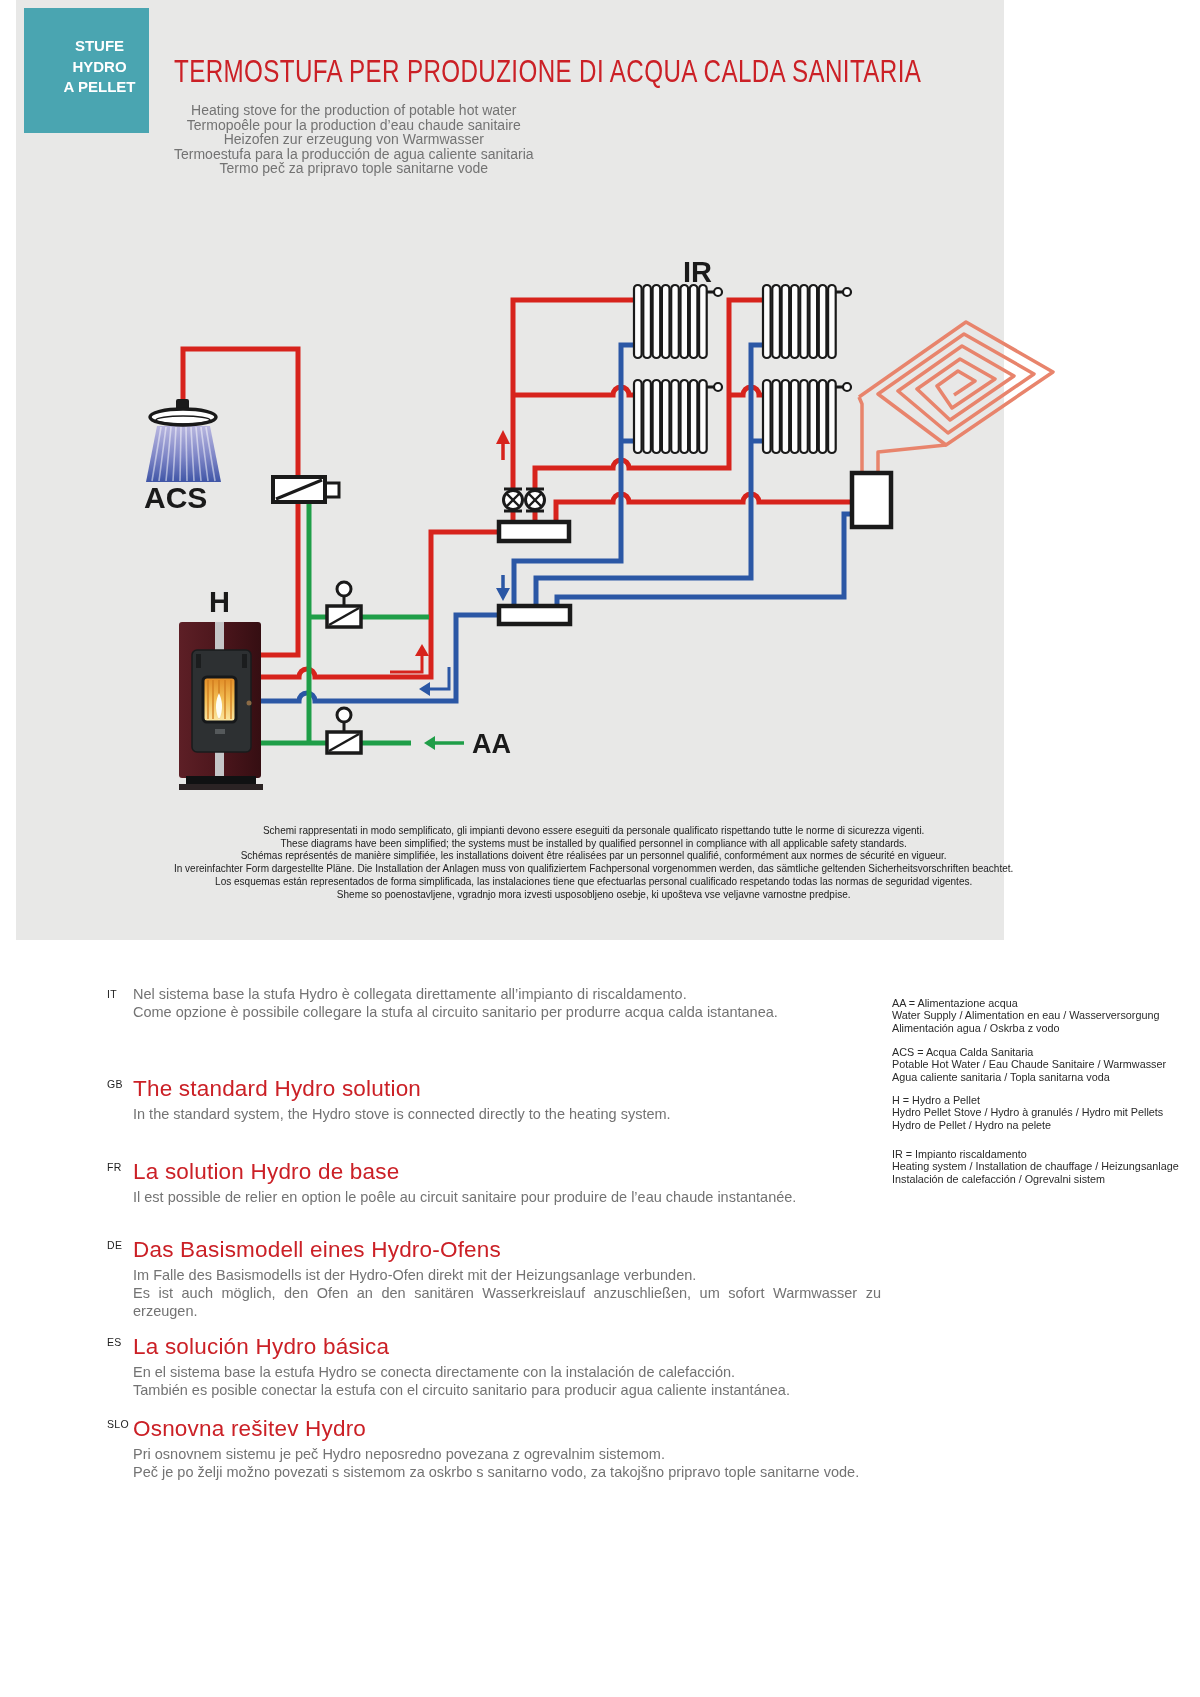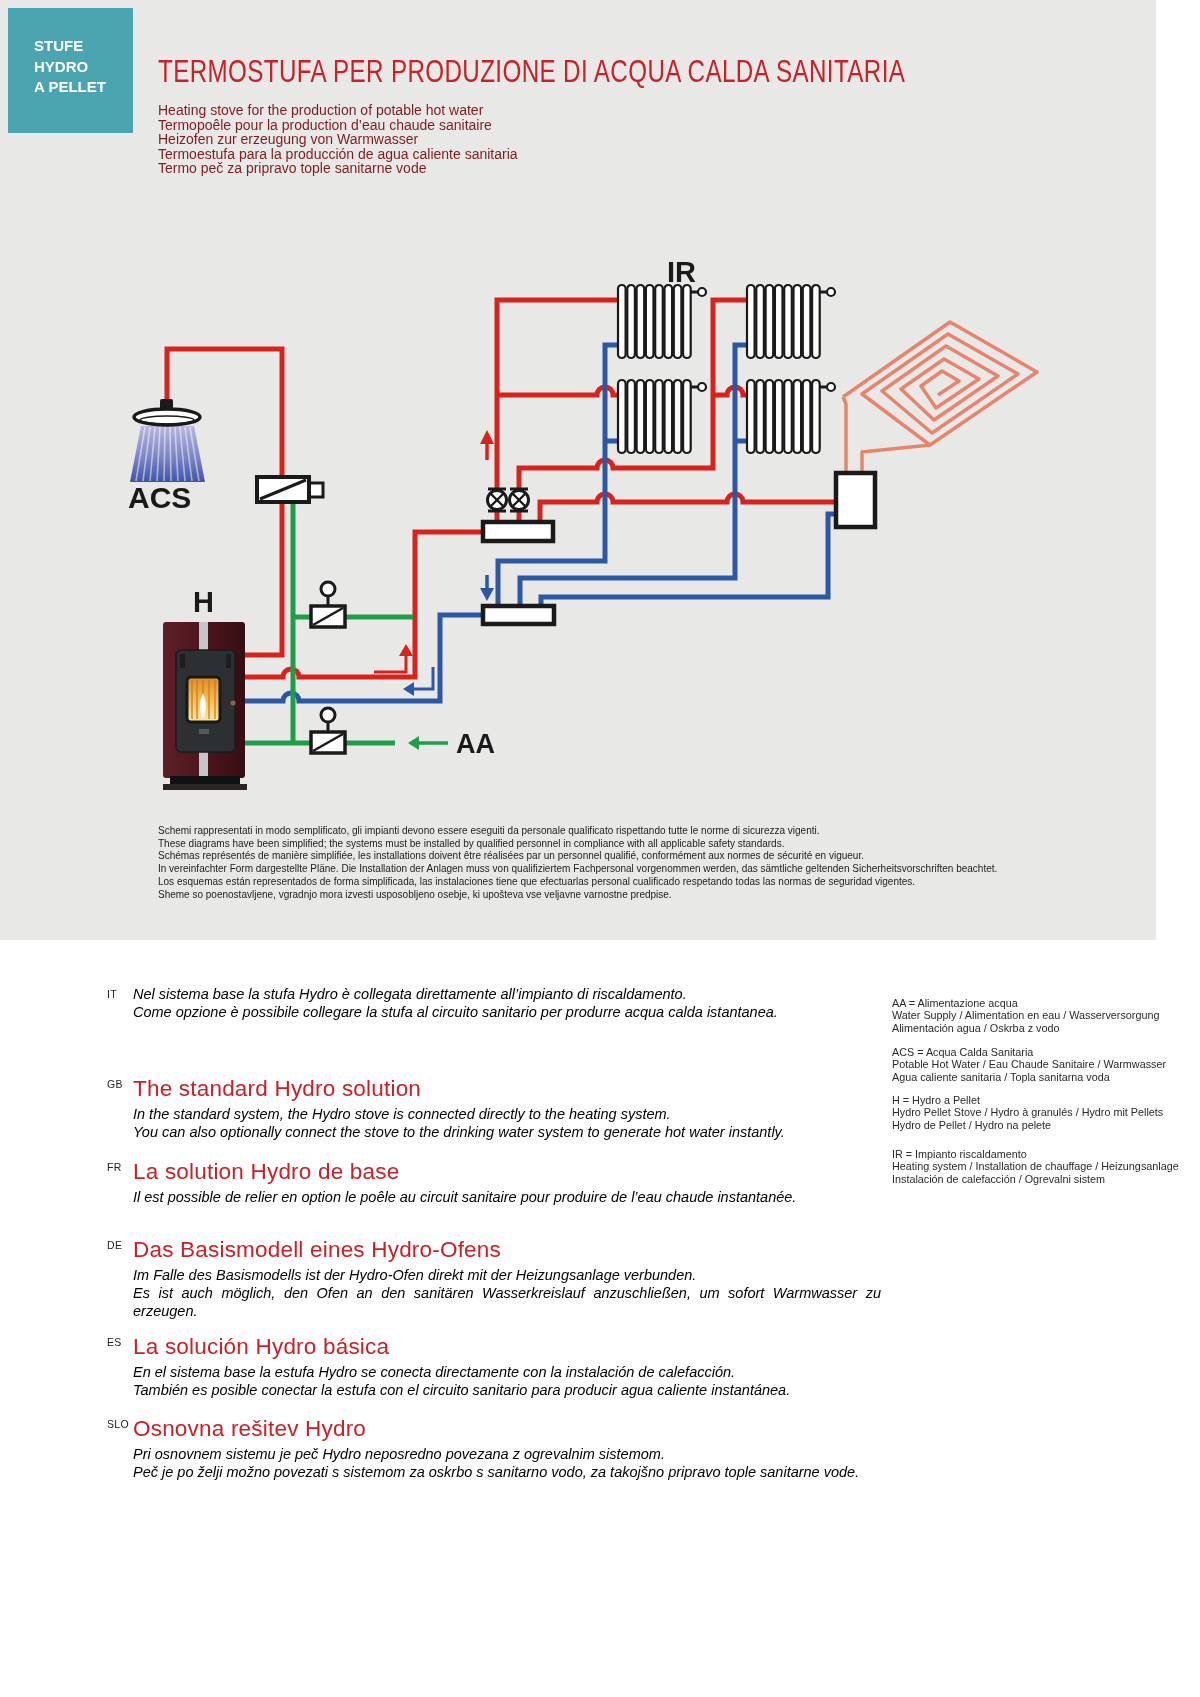--- a/index.html
+++ b/index.html
@@ -1,38 +1,38 @@
 <!DOCTYPE html>
 <html><head>
 <meta charset="utf-8">
 <style>
   html,body { margin:0; padding:0; }
   body { font-family:"Liberation Sans", sans-serif; background:#fff; }
   .page { position:relative; width:1200px; height:1697px; overflow:hidden; background:#fff; }
 
-  .hero { position:absolute; top:0; left:0; width:1156px; height:940px; background:#e8e8e7; }
+  .hero { position:absolute; top:0; left:16px; width:988px; height:940px; background:#e8e8e7;text-align:center; }
   .badge { position:absolute; top:8px; left:8px; width:125px; height:125px; background:#4aa5b1;
            color:#fff; font-weight:bold; font-size:15px; line-height:20.5px;
            padding:28px 0 0 26px; box-sizing:border-box; }
   .title { position:absolute; top:54px; left:158px; margin:0; color:#cb2026; font-size:31px;
            font-weight:400; white-space:nowrap; transform:scaleX(.78); transform-origin:0 0;
            letter-spacing:.5px; }
-  .subs { position:absolute; top:103px; left:158px; color:#7f1d1d; font-size:14px; line-height:14.5px; }
+  .subs { position:absolute; top:103px; left:158px; color:#737373; font-size:14px; line-height:14.5px; }
   .subs div { white-space:nowrap; }
 
   .diagram-svg { position:absolute; top:0; left:0; }
 
   .disc { position:absolute; top:825px; left:158px; font-size:10px; line-height:12.7px; color:#222; }
   .disc div { white-space:nowrap; }
 
   .content { position:absolute; top:940px; left:0; width:1200px; height:757px; background:#fff; }
   .sec { position:absolute; left:133px; width:748px; }
   .sec h2 { margin:0 0 4px 0; color:#cb2026; font-size:22.5px; font-weight:400; letter-spacing:.2px; }
   .sec .lang { position:absolute; left:-26px; top:2px; font-size:10.5px; color:#222; letter-spacing:.3px; }
-  .sec .bl { font-size:14.5px; line-height:17.8px; color:#000000; white-space:nowrap;font-style:italic; }
+  .sec .bl { font-size:14.5px; line-height:17.8px; color:#737373; white-space:nowrap; }
   .sec .bl.just { white-space:normal; text-align:justify; }
 
   .legend { position:absolute; left:883px; font-size:10.8px; line-height:12.3px; color:#2a2a2a; }
   .legend div { white-space:nowrap;margin-left:9px; }
 </style>
 </head>
 <body>
 
 <div class="page">
 
@@ -242,21 +242,20 @@
     <div class="sec" style="top:46px">
       <span class="lang">IT</span>
       <div class="bl">Nel sistema base la stufa Hydro è collegata direttamente all’impianto di riscaldamento.</div>
       <div class="bl">Come opzione è possibile collegare la stufa al circuito sanitario per produrre acqua calda istantanea.</div>
     </div>
 
     <div class="sec" style="top:136px">
       <span class="lang">GB</span>
       <h2>The standard Hydro solution</h2>
       <div class="bl">In the standard system, the Hydro stove is connected directly to the heating system.</div>
-      <div class="bl">You can also optionally connect the stove to the drinking water system to generate hot water instantly.</div>
     </div>
 
     <div class="sec" style="top:219px">
       <span class="lang">FR</span>
       <h2>La solution Hydro de base</h2>
       <div class="bl">Il est possible de relier en option le poêle au circuit sanitaire pour produire de l’eau chaude instantanée.</div>
     </div>
 
     <div class="sec" style="top:297px">
       <span class="lang">DE</span>

